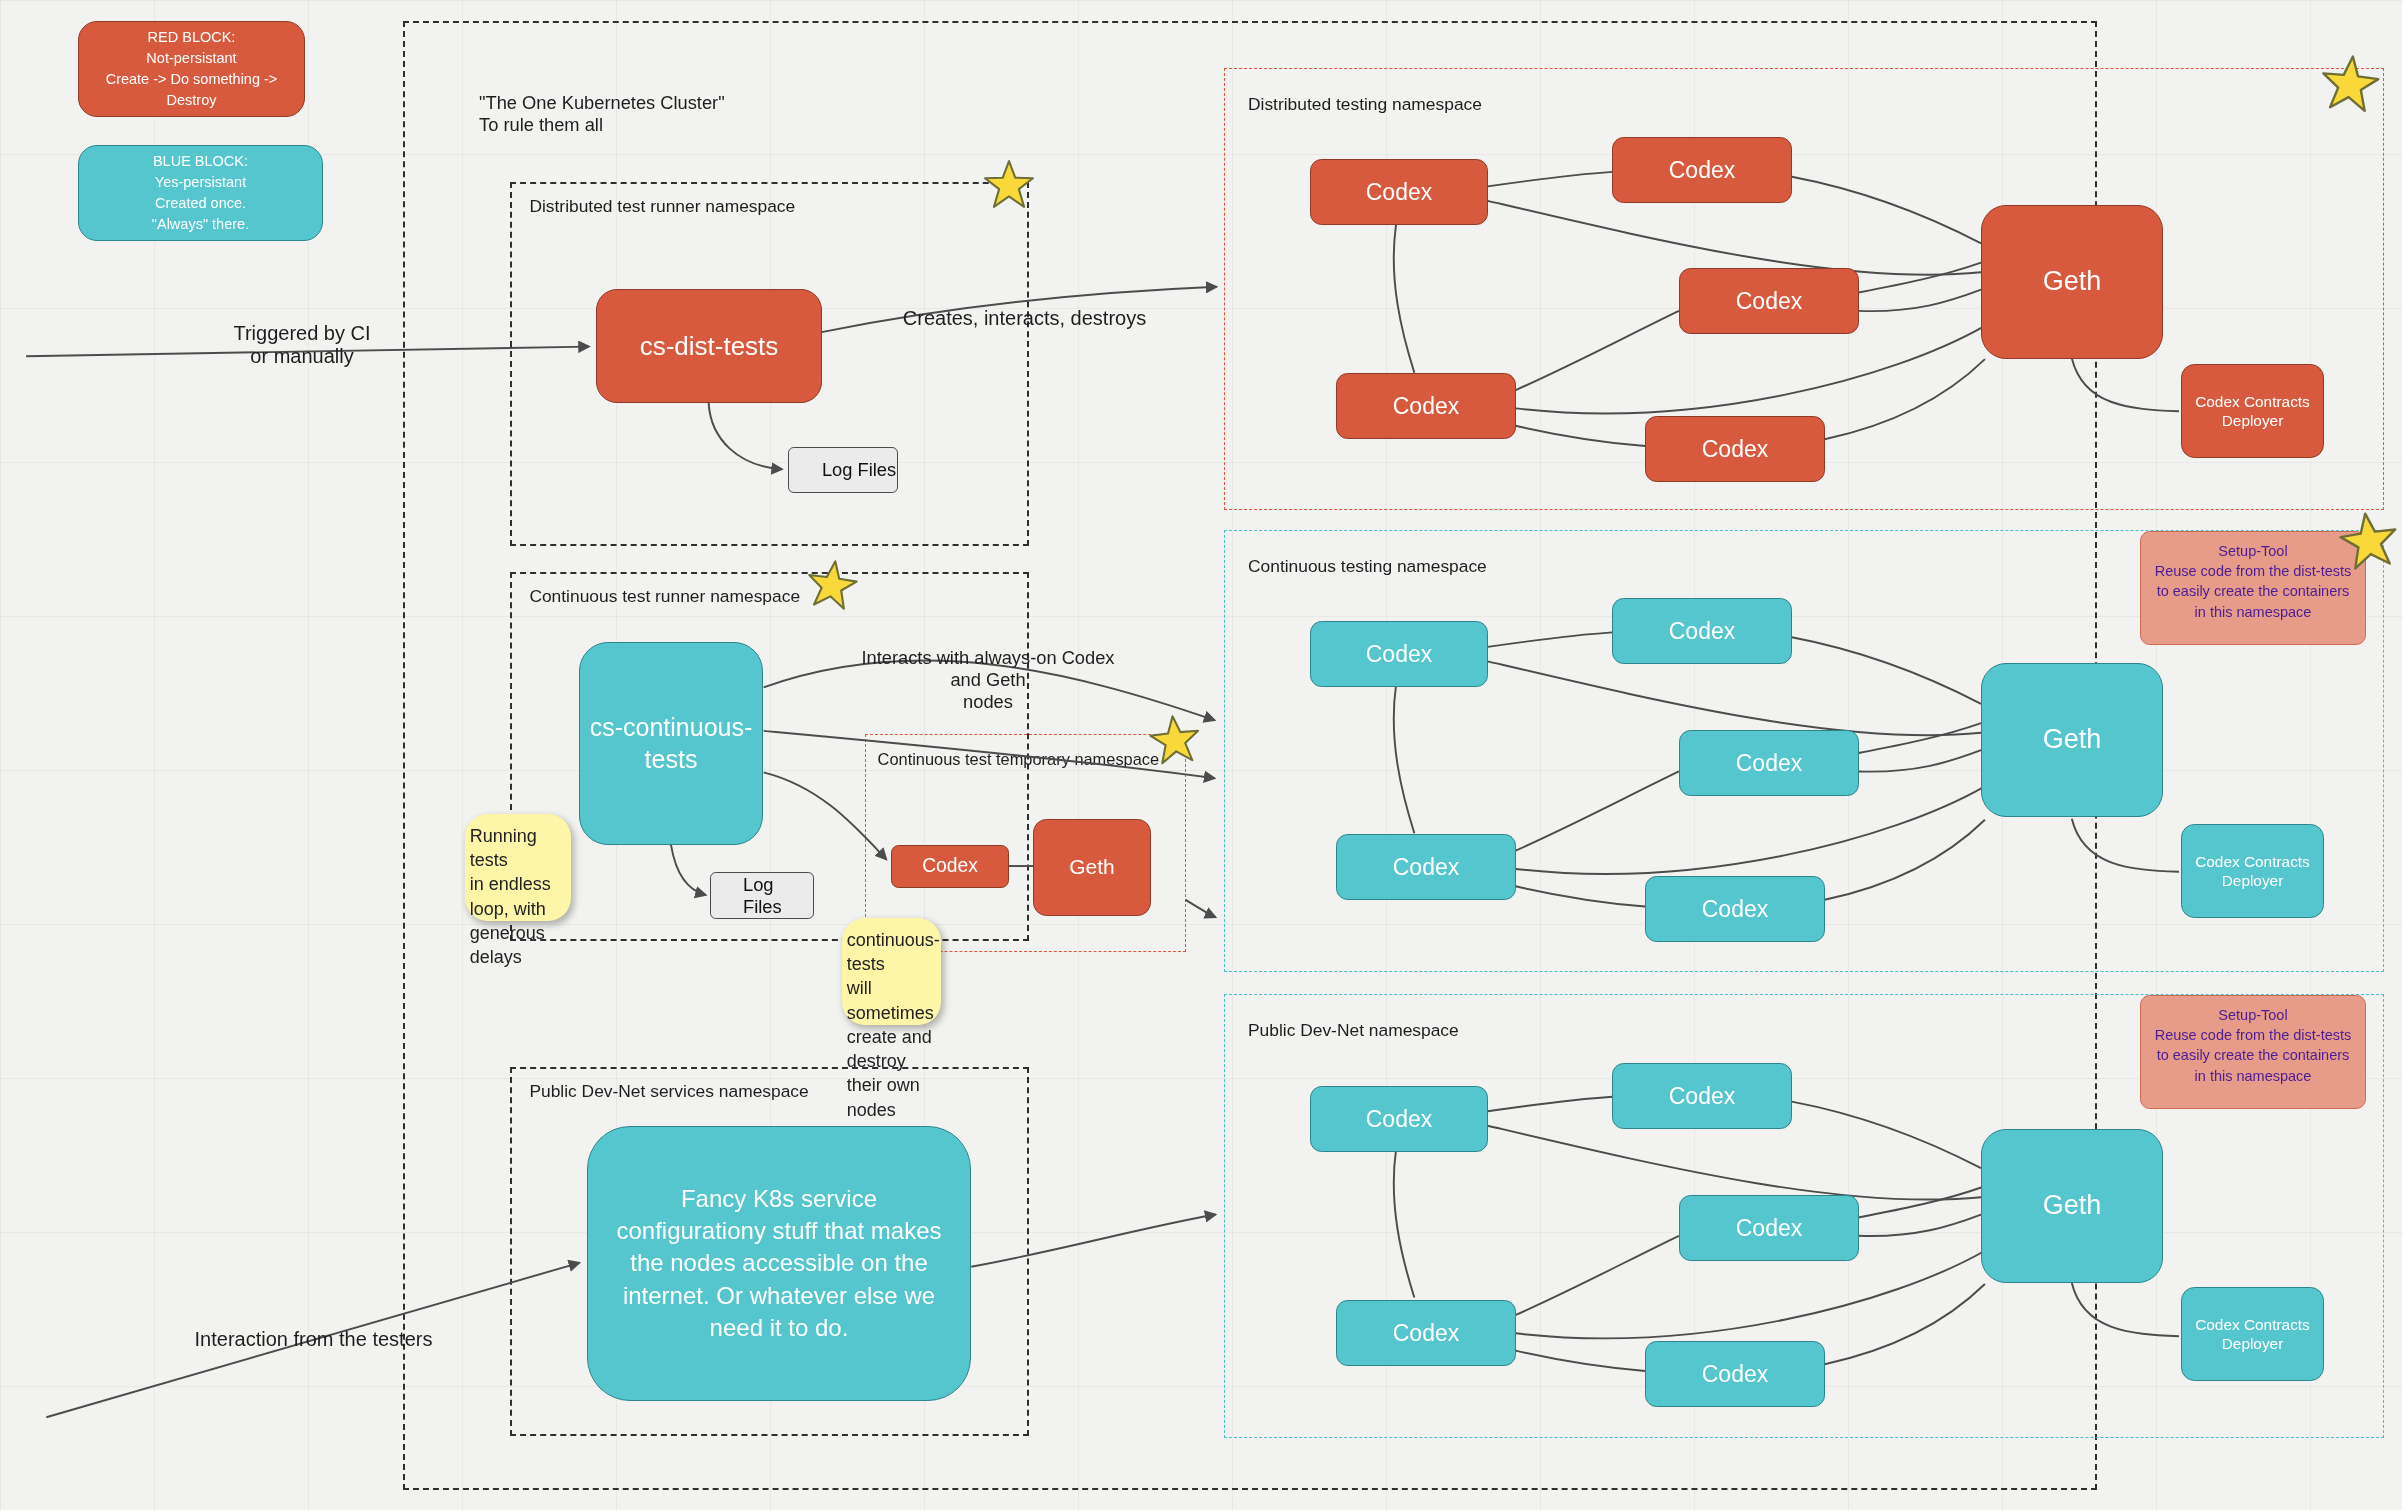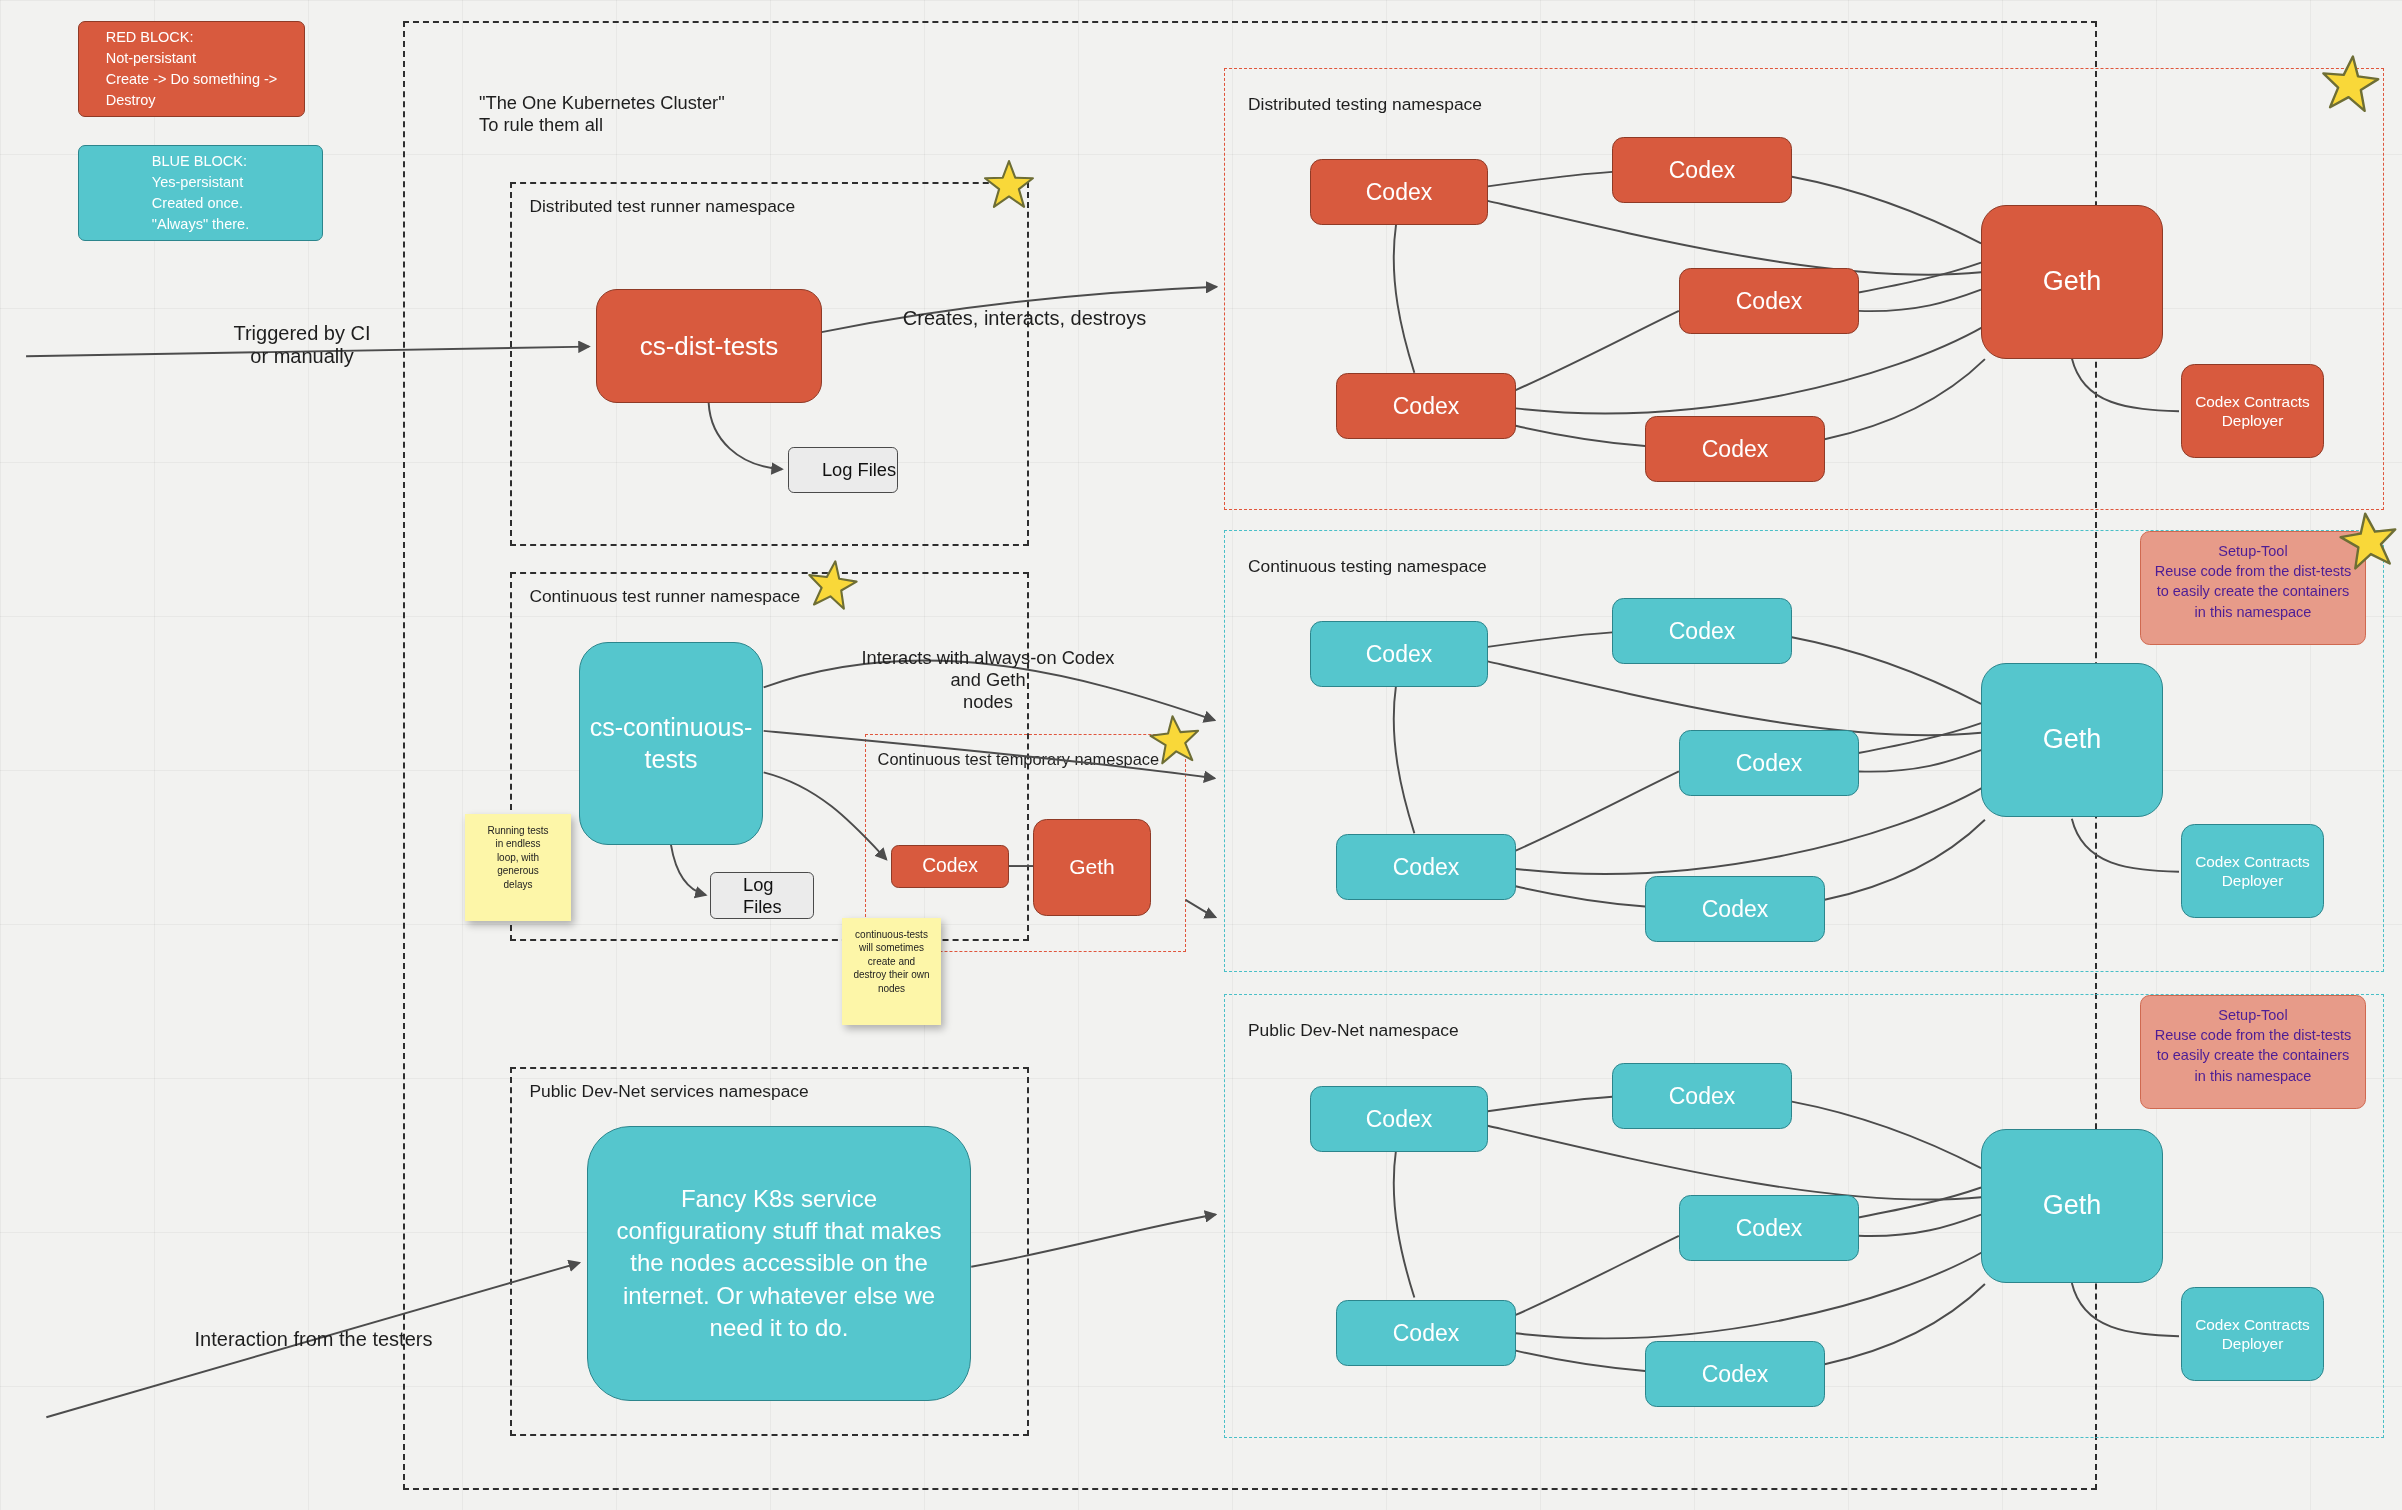--- a/index.html
+++ b/index.html
@@ -24,27 +24,27 @@
   .codex-sm{border-radius:7.7px;font-size:19.3px;}
   .geth-big{border-radius:25px;font-size:27px;}
   .geth-mid{border-radius:13.5px;font-size:21px;}
   .deployer{border-radius:13.5px;font-size:15.4px;padding:5.8px;}
   .runner-red{border-radius:21px;font-size:26px;}
   .runner-teal{border-radius:29px;font-size:25px;padding:9.7px;}
   .service-big{border-radius:43px;font-size:24px;line-height:1.35;padding:25px;}
   .logfile{position:absolute;background:#ebebeb;border:1.9px solid #4a4a4a;border-radius:5.8px;
            display:flex;align-items:center;justify-content:center;font-size:18.3px;color:#111;z-index:2;box-sizing:border-box;padding-left:32px;}
   .note{position:absolute;background:#fdf6a8;box-shadow:2.9px 3.9px 7.7px rgba(0,0,0,.28);
-        font-size:10px;color:#222;text-align:center;padding:9.7px 4.8px;z-index:3;line-height:1.35;box-sizing:border-box;}
+        font-size:18px;color:#222;text-align:left;padding:9.7px 4.8px;z-index:3;line-height:1.35;box-sizing:border-box;border-radius:23px;}
   .setup{position:absolute;background:#e79b89;border:1px solid #cf6950;border-radius:9.7px;color:#4c1d95;
          font-size:14.5px;text-align:center;padding:8.7px 5.8px;z-index:2;line-height:1.4;box-sizing:border-box;}
   .flow-label{position:absolute;color:#1e1e1e;text-align:center;z-index:2;}
   .title-text{position:absolute;color:#1e1e1e;z-index:2;}
   .pre{white-space:pre-line;}
-  .legend{position:absolute;color:#fff;text-align:left;border-radius:7px;display:flex;align-items:center;
+  .legend{position:absolute;color:#fff;text-align:center;border-radius:19px;display:flex;align-items:center;
           justify-content:center;font-size:14.5px;line-height:1.45;z-index:2;box-sizing:border-box;}
   .legend.red{background:#d85a3e;border:1.9px solid #8f3a26;}
   .legend.teal{background:#55c6cd;border:1.9px solid #2c858c;}
   .star{position:absolute;z-index:4;}
 </style>
 </head>
 <body>
 
 <div id="canvas">
 

